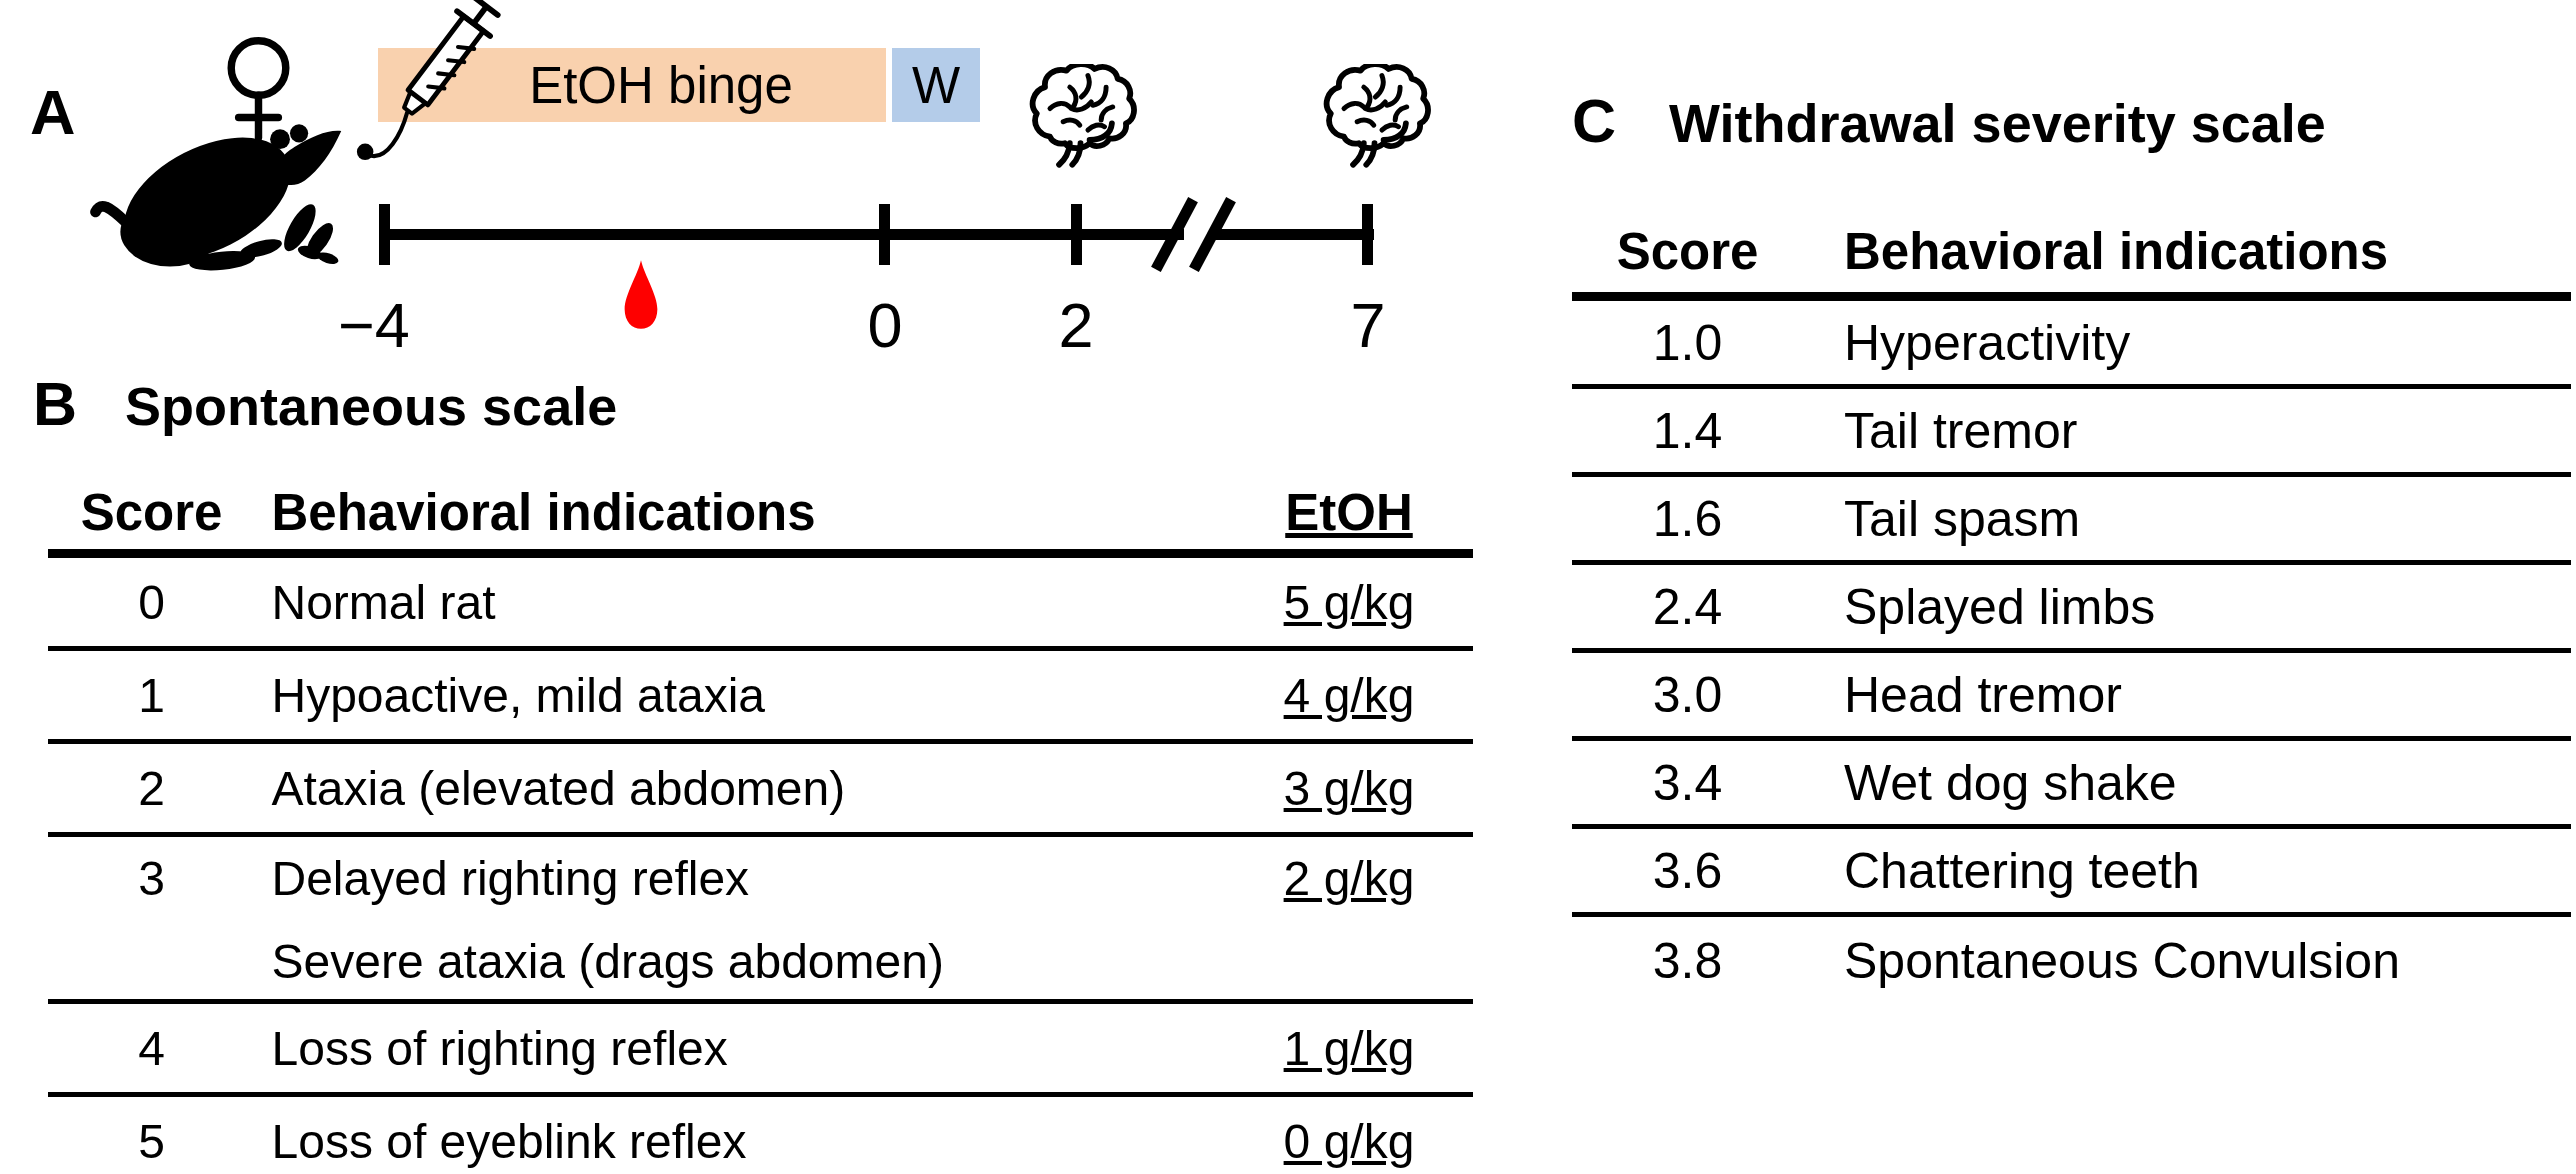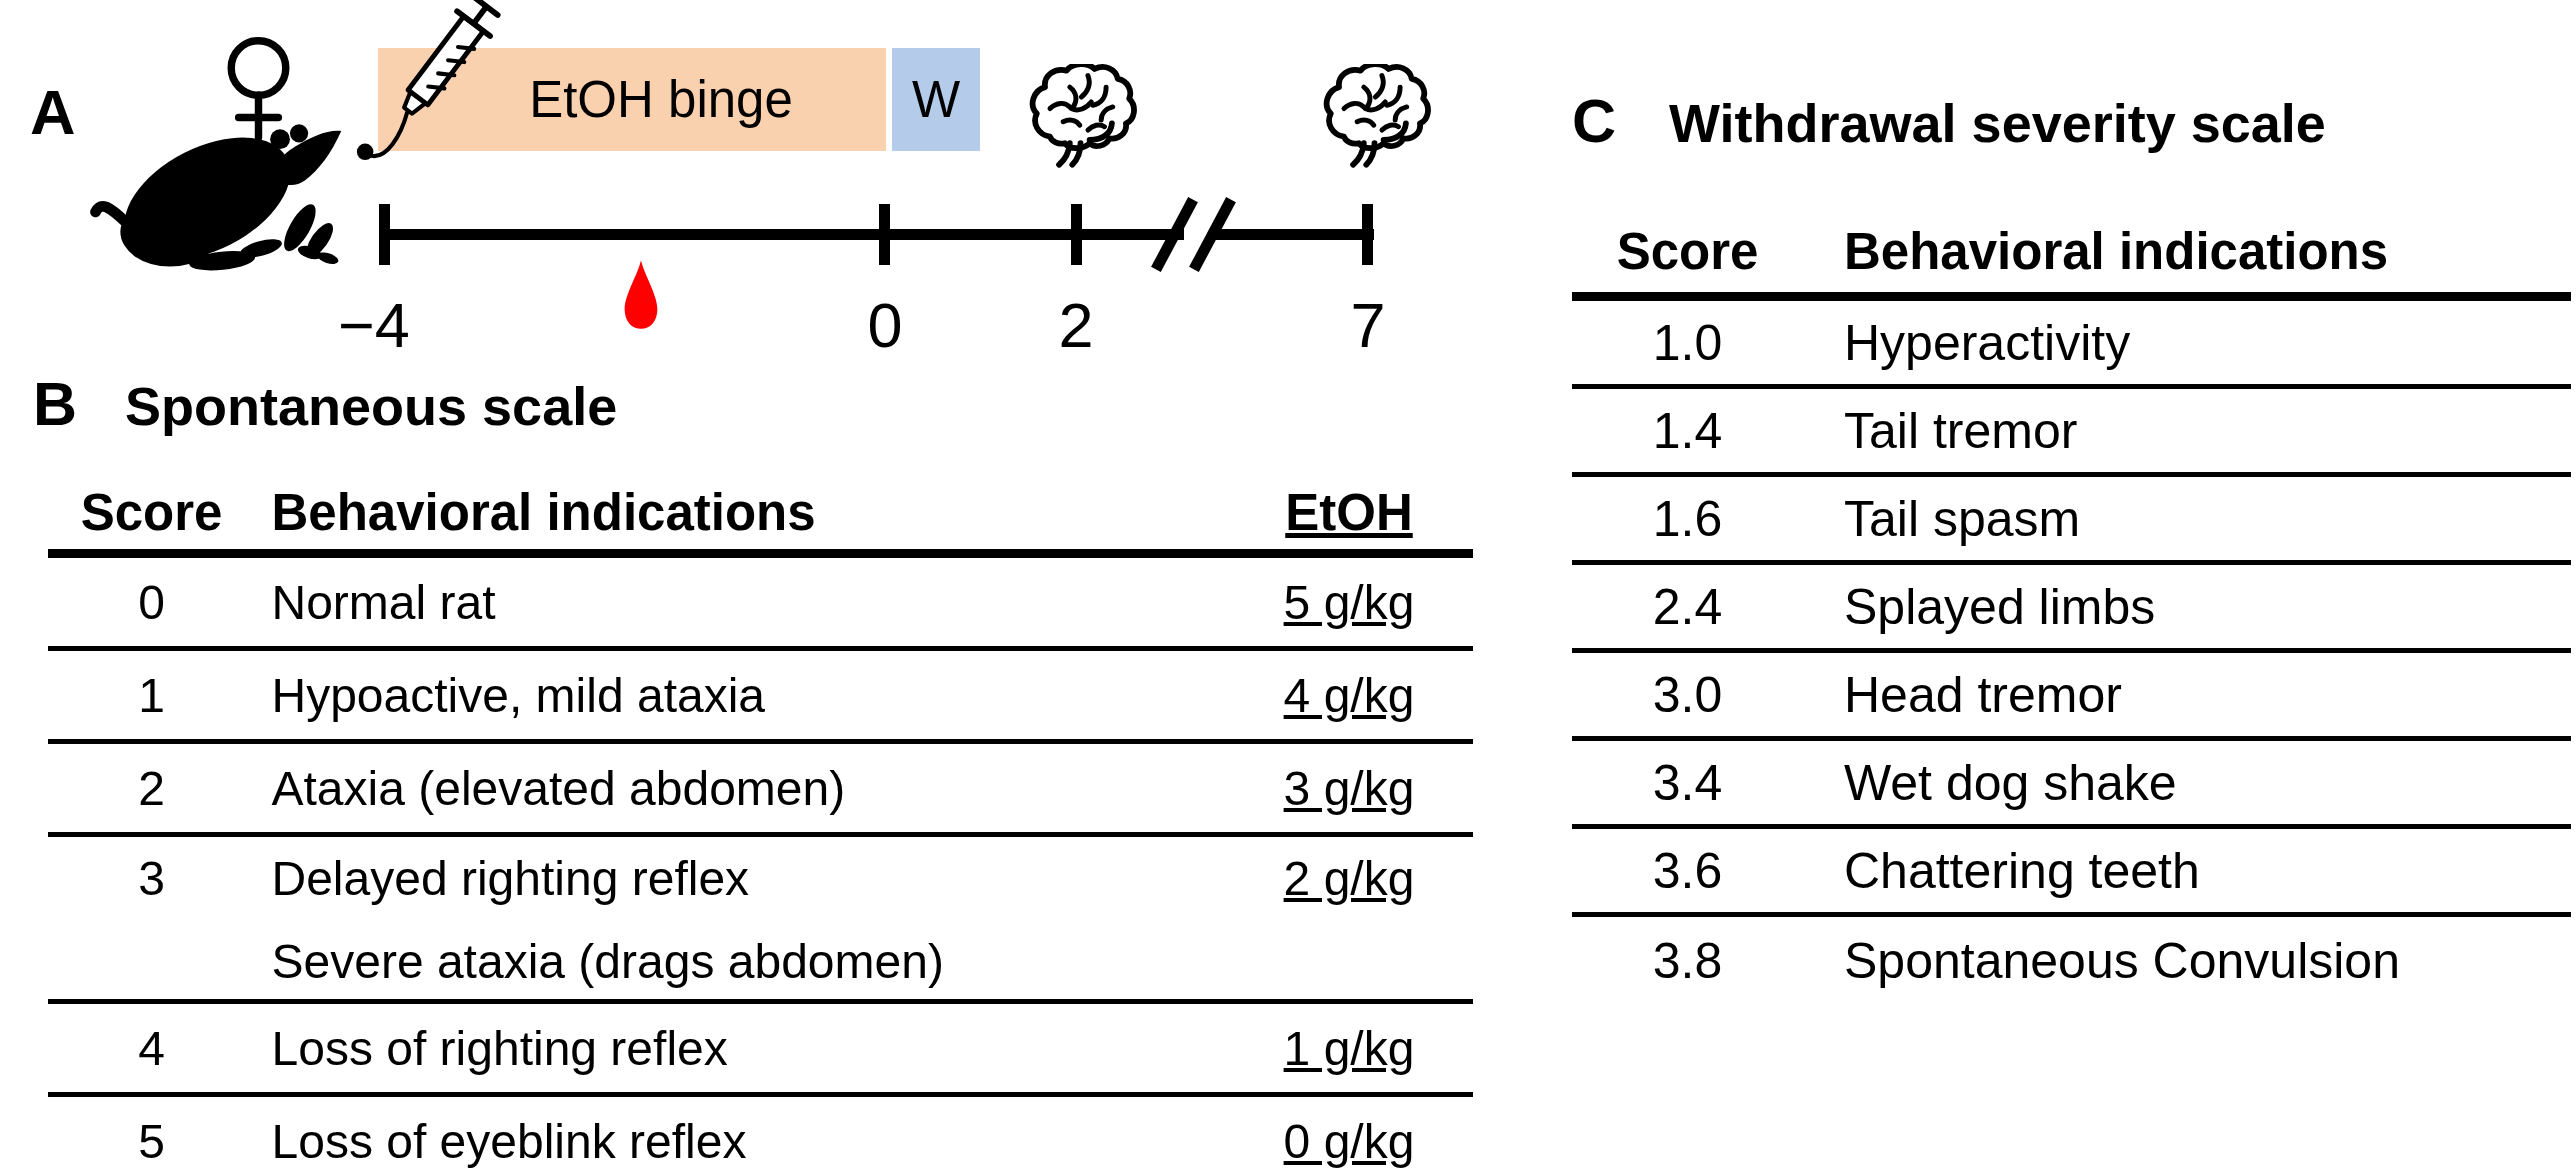--- a/index.html
+++ b/index.html
@@ -13,21 +13,21 @@
   .panel-letter{font-weight:bold;font-size:63px;line-height:1;}
   .tbl-title{display:flex;align-items:baseline;font-weight:bold;}
   .tbl-title .t-letter{font-size:61px;line-height:1;}
   .tbl-title .t-text{font-size:54px;line-height:1;}
 
   
   .tl-bar{position:absolute;background:#000;}
   .tl-tick{position:absolute;width:10.7px;height:61px;top:204px;background:#000;}
   .tl-slash{position:absolute;width:10.7px;height:79px;top:195px;background:#000;transform:rotate(28deg);}
   .tl-label{position:absolute;top:291px;width:124px;text-align:center;font-size:63px;line-height:1.1;}
-  .period-box{position:absolute;top:48px;height:103px;display:flex;align-items:center;justify-content:center;font-size:51px;}
+  .period-box{position:absolute;top:48px;height:74px;display:flex;align-items:center;justify-content:center;font-size:51px;}
   .icon-svg{position:absolute;}
 
   
   .tbl{position:absolute;display:flex;flex-direction:column;box-sizing:border-box;}
   .tbl-head{display:flex;font-weight:bold;font-size:51px;align-items:center;}
   .thick-rule{height:9px;background:#000;}
   .trow{display:flex;align-items:center;border-bottom:5px solid #000;box-sizing:border-box;font-size:48px;}
   .trow.last{border-bottom:none;}
   .trow.tall{align-items:flex-start;}
   .trow.tall .cell{line-height:83px;}

